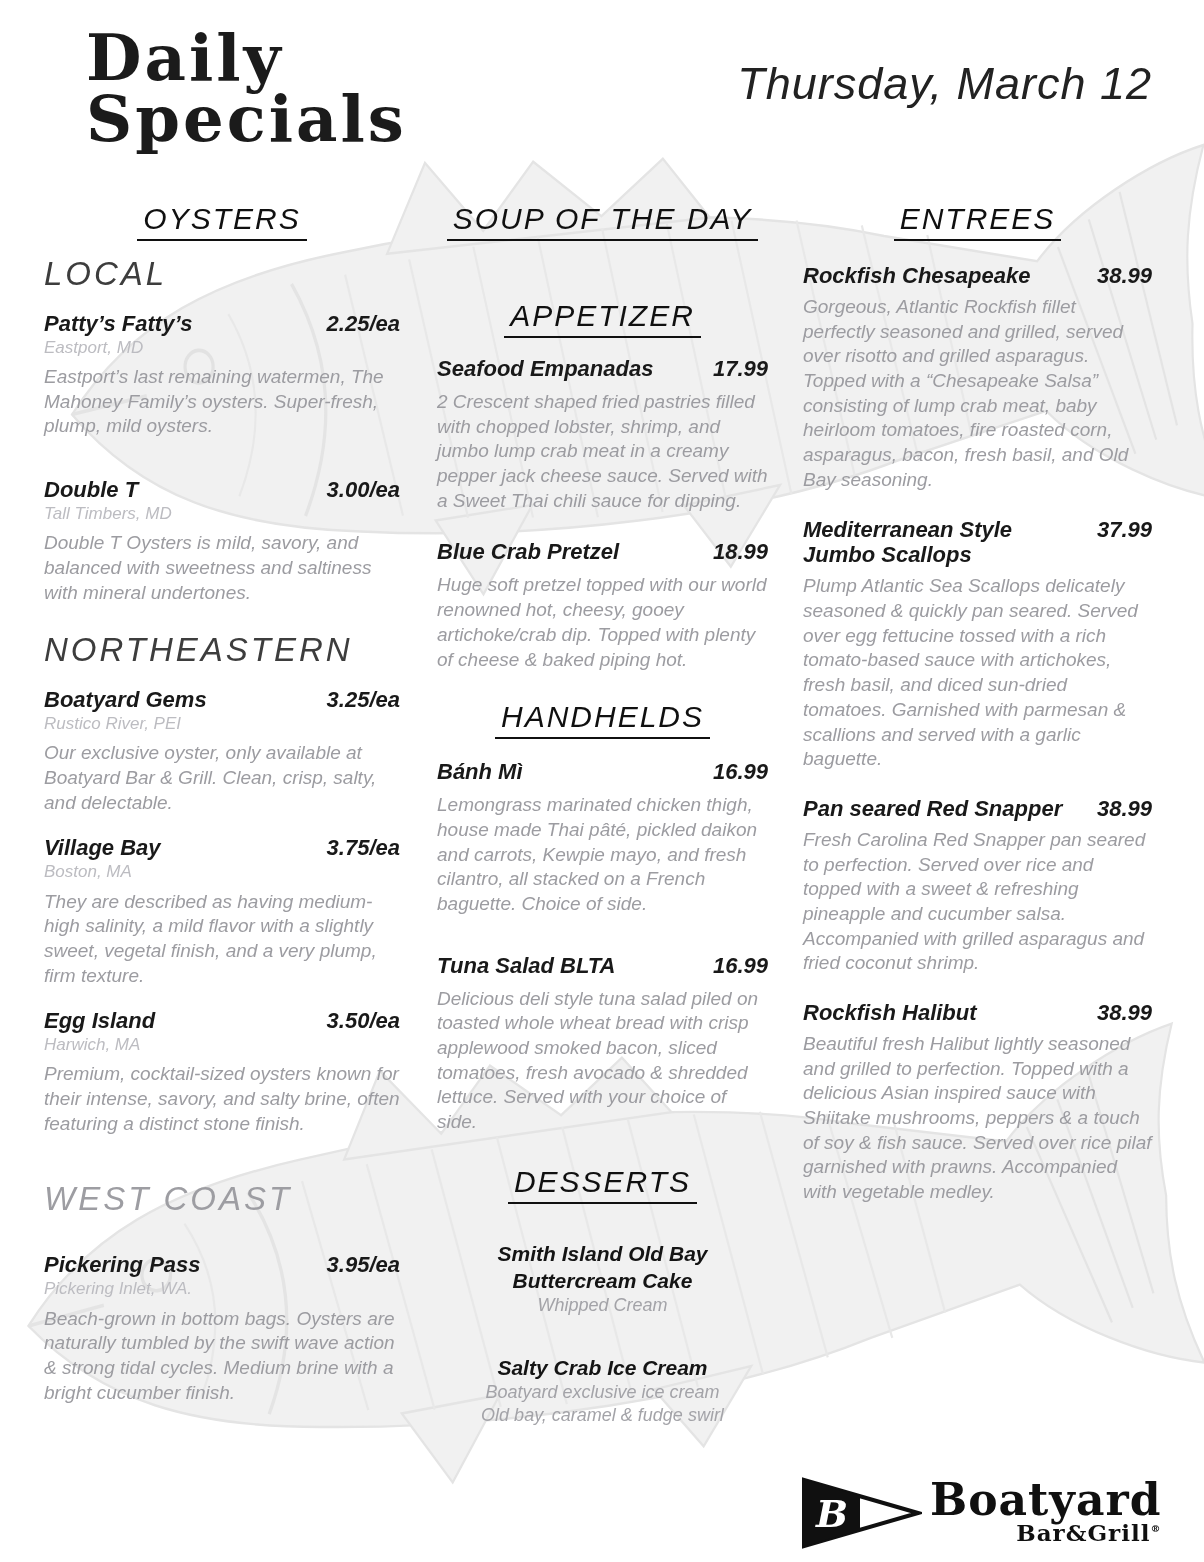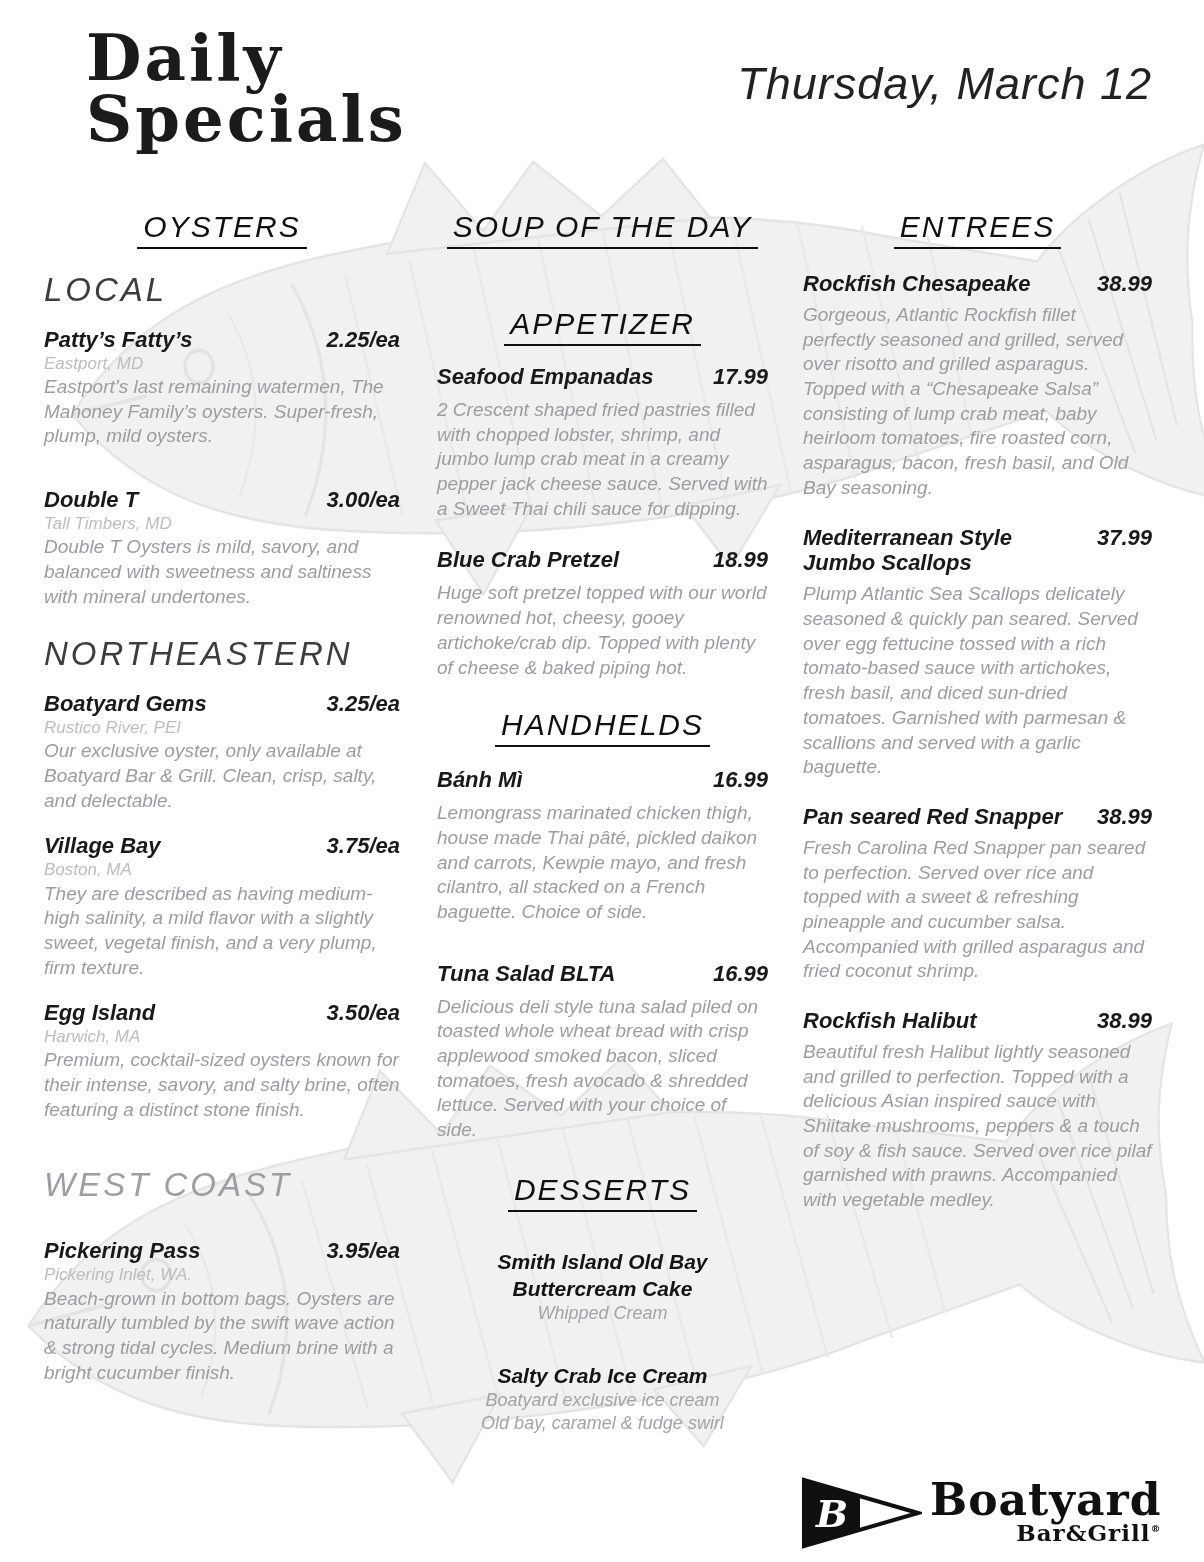--- a/index.html
+++ b/index.html
@@ -13,40 +13,40 @@
   
   .masthead { position:absolute; left:86px; top:28px; z-index:2;
     font-family:"DejaVu Serif", serif; font-weight:bold; font-size:64px;
     line-height:0.95; letter-spacing:3px; color:#1b1b1b; }
   .masthead span { display:block; }
   .date { position:absolute; right:52px; top:58px; z-index:2;
     font-size:45px; font-style:italic; font-weight:300; color:#222;
     letter-spacing:1px; }
 
   
-  .col { position:absolute; top:210px; z-index:1; font-style:italic; }
+  .col { position:absolute; top:202px; z-index:1; font-style:italic; }
   .col-1 { left:44px;  width:356px; }
   .col-2 { left:437px; width:331px; }
   .col-3 { left:803px; width:349px; }
 
   .section-heading { text-align:center; margin-bottom:10px; }
   .section-heading span {
     display:inline-block; font-size:30px; font-weight:400; letter-spacing:2px;
     color:#101010; border-bottom:2.5px solid #101010; padding:0 6px 3px 6px;
   }
   .group-name { font-size:33px; font-weight:300; letter-spacing:3px;
     color:#3d3d3d; margin:26px 0 18px 0; }
   .group-westcoast .group-name { color:#9d9da2; }
 
   .menu-item { margin-bottom:20px; }
   .item-row { display:flex; justify-content:space-between; align-items:flex-start; }
   .item-name { font-size:22px; font-weight:600; color:#191919; line-height:1.18; padding-right:10px; }
   .item-price { font-size:22px; font-weight:600; color:#191919; white-space:nowrap; }
   .item-location { font-size:17px; color:#bcbcc1; line-height:1.3; }
-  .item-desc { font-size:19px; color:#9c9ca1; line-height:1.3; margin-top:0; }
+  .item-desc { font-size:19px; color:#9c9ca1; line-height:1.3; margin-top:6px; }
 
   
   .soup-name { text-align:center; font-size:29px; font-weight:400; color:#141414;
     line-height:1.35; margin:42px 0 50px 0; }
   .col-2 .section-heading.mid { margin-top:58px; }
   .col-2 .menu-item { margin-bottom:26px; }
   .col-2 .menu-item .item-desc { margin-top:8px; }
 
   
   .dessert { text-align:center; margin-top:36px; }
@@ -110,21 +110,21 @@
     <span>Specials</span>
   </div>
   <div class="date">Thursday, March 12</div>
 
   <div class="col col-1">
     <div class="section-heading">
       <span>OYSTERS</span>
     </div>
 
     <div class="oyster-group">
-      <div class="group-name" style="margin-top:22px;">LOCAL</div>
+      <div class="group-name" style="margin-top:14px;">LOCAL</div>
 
       <div class="menu-item">
         <div class="item-row">
           <span class="item-name">Patty’s Fatty’s</span>
           <span class="item-price">2.25/ea</span>
         </div>
         <div class="item-location">Eastport, MD</div>
         <div class="item-desc">Eastport’s last remaining watermen, The Mahoney Family’s oysters. Super-fresh, plump, mild oysters.</div>
       </div>
 

